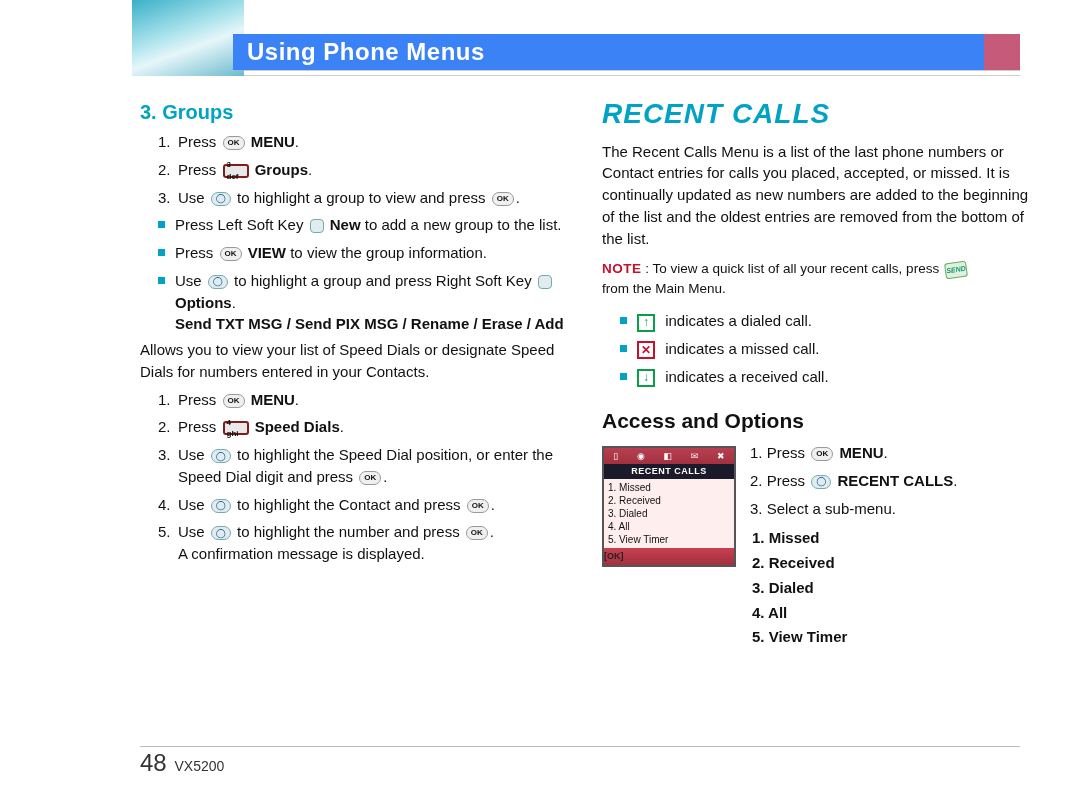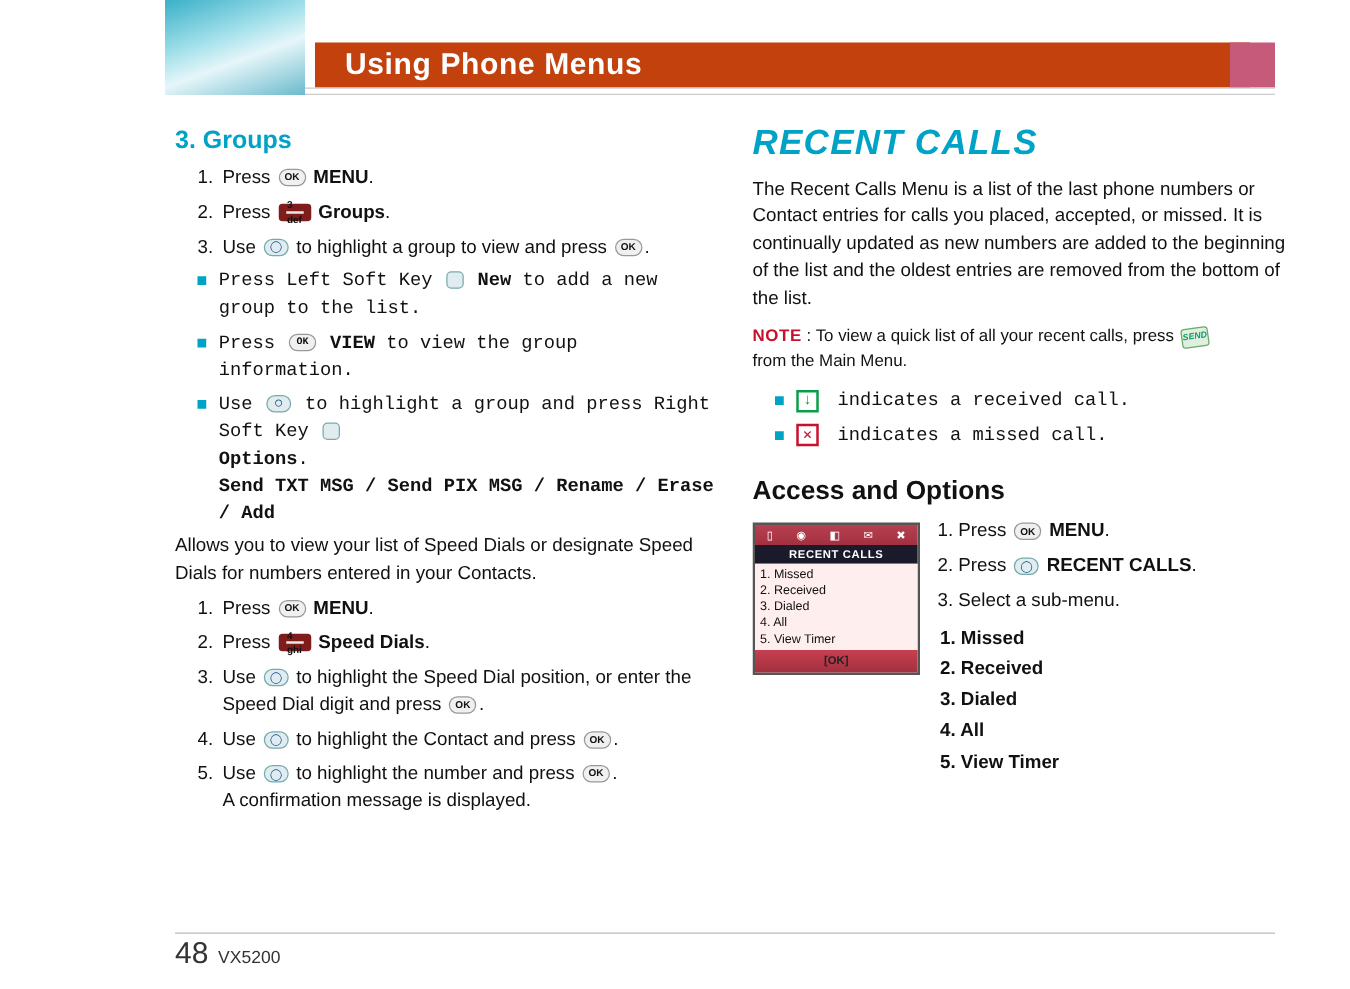--- a/index.html
+++ b/index.html
@@ -23,28 +23,28 @@
   .header-bar .photo {
     position: absolute;
     left: 132px;
     top: 0;
     width: 112px;
     height: 76px;
     background: linear-gradient(160deg, #3ab0c8 0%, #a7e2ec 40%, #e6f6f9 60%, #6bbacd 100%);
   }
   .header-bar .grey-strip {
     position: absolute;
-    left: 252px;
+    left: 233px;
     right: 80px;
     top: 34px;
     height: 36px;
-    background: #c2410c;
+    background: #3b82f6;
     display: flex;
     align-items: center;
-    padding-left: 24px;
+    padding-left: 14px;
   }
   .header-bar .grey-strip .title {
     color: #fff;
     font-size: 24px;
     font-weight: bold;
     letter-spacing: 0.5px;
   }
   .header-bar .pink-square {
     position: absolute;
     right: 60px;
@@ -93,41 +93,41 @@
   }
   p { margin-bottom: 6px; }
   ol.steps { list-style: none; padding-left: 18px; }
   ol.steps li { margin-bottom: 6px; position: relative; padding-left: 20px; }
   ol.steps li .num { position: absolute; left: 0; }
 
   .bullet-item { display: flex; gap: 10px; margin: 6px 0 4px 18px; align-items: flex-start; }
   .bullet-dot {
     width: 7px; height: 7px; background: #00a3c6; margin-top: 7px; flex: 0 0 7px;
   }
-  .bullet-body { flex: 1; font-family: Liberation Mono, monospace; }
+  .bullet-body { flex: 1; }
   .bold { font-weight: bold; }
 
   .key-ok {
     display: inline-flex;
     align-items: center; justify-content: center;
     width: 22px; height: 14px;
     background: #f0f0f0;
     border: 1px solid #999;
     border-radius: 7px;
     font-size: 8px;
     font-weight: bold;
     vertical-align: middle;
     margin: 0 2px;
   }
   .key-num {
     display: inline-flex;
     align-items: center; justify-content: center;
     width: 26px; height: 14px;
     background: #e8e8e8;
-    border: 6px solid #7f1d1d;
+    border: 2px solid #7f1d1d;
     border-radius: 3px;
     font-size: 8px;
     font-weight: bold;
     vertical-align: middle;
     margin: 0 2px;
     padding: 0 2px;
   }
   .key-nav {
     display: inline-flex;
     align-items: center; justify-content: center;
@@ -208,21 +208,21 @@
     text-align: center;
     font-weight: bold;
     font-size: 9px;
     padding: 1px 0;
     letter-spacing: 0.5px;
   }
   .phone-screen .ps-body { background: #fee; padding: 2px 4px; }
   .phone-screen .ps-row { white-space: nowrap; line-height: 1.3; }
   .phone-screen .ps-bottom {
     background: linear-gradient(#c84050, #a23040);
-    text-align: center;
+    text-align: left;
     font-size: 9px;
     color: #222;
     padding: 2px 0;
     font-weight: bold;
   }
 
   .access-block { overflow: hidden; }
   .access-ol { list-style: none; }
   .access-ol li { margin-bottom: 6px; }
   .submenu-list { margin-top: 8px; }
@@ -330,25 +330,29 @@
       <p>The Recent Calls Menu is a list of the last phone numbers or Contact entries for calls you placed, accepted, or missed. It is continually updated as new numbers are added to the beginning of the list and the oldest entries are removed from the bottom of the list.</p>
 
       <p class="note-text" style="margin-top:10px">
         <span class="note-label">NOTE</span><span> : To view a quick list of all your recent calls, press </span><span class="key-send">SEND</span>
         <br><span>from the Main Menu.</span>
       </p>
 
       <div style="margin-top:12px">
         <div class="bullet-item">
           <div class="bullet-dot"></div>
-          <div class="bullet-body"><span class="ind-icon ind-received">↓</span><span> indicates a received call.</span></div>
+          <div class="bullet-body"><span class="ind-icon ind-dialed">↑</span><span> indicates a dialed call.</span></div>
         </div>
         <div class="bullet-item">
           <div class="bullet-dot"></div>
           <div class="bullet-body"><span class="ind-icon ind-missed">✕</span><span> indicates a missed call.</span></div>
+        </div>
+        <div class="bullet-item">
+          <div class="bullet-dot"></div>
+          <div class="bullet-body"><span class="ind-icon ind-received">↓</span><span> indicates a received call.</span></div>
         </div>
       </div>
 
       <div class="sub-head">Access and Options</div>
 
       <div class="access-block">
         <div class="phone-screen">
           <div class="ps-top">
               <span>▯</span>
               <span>◉</span>

